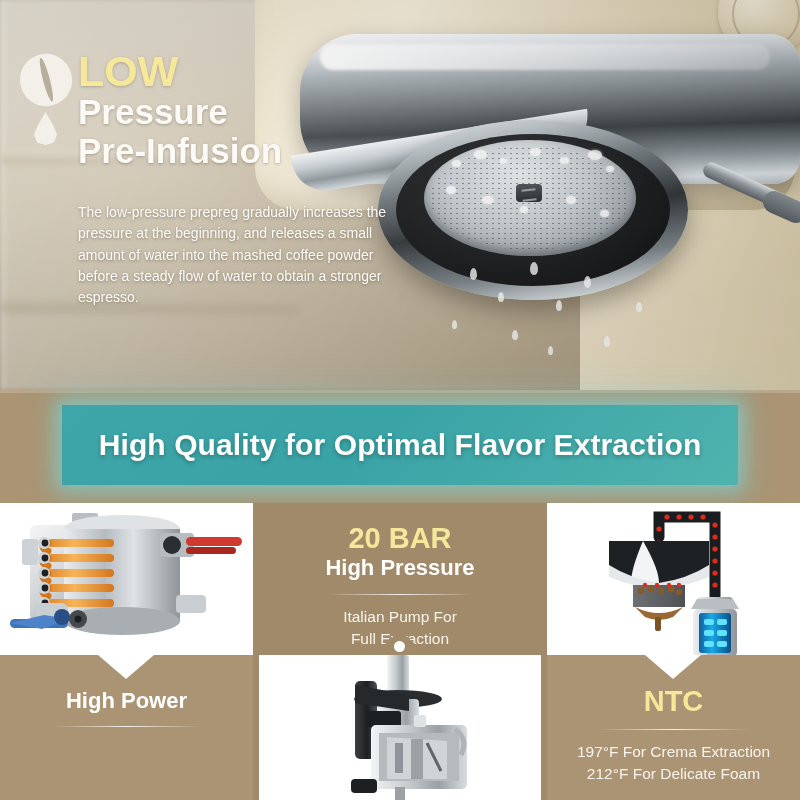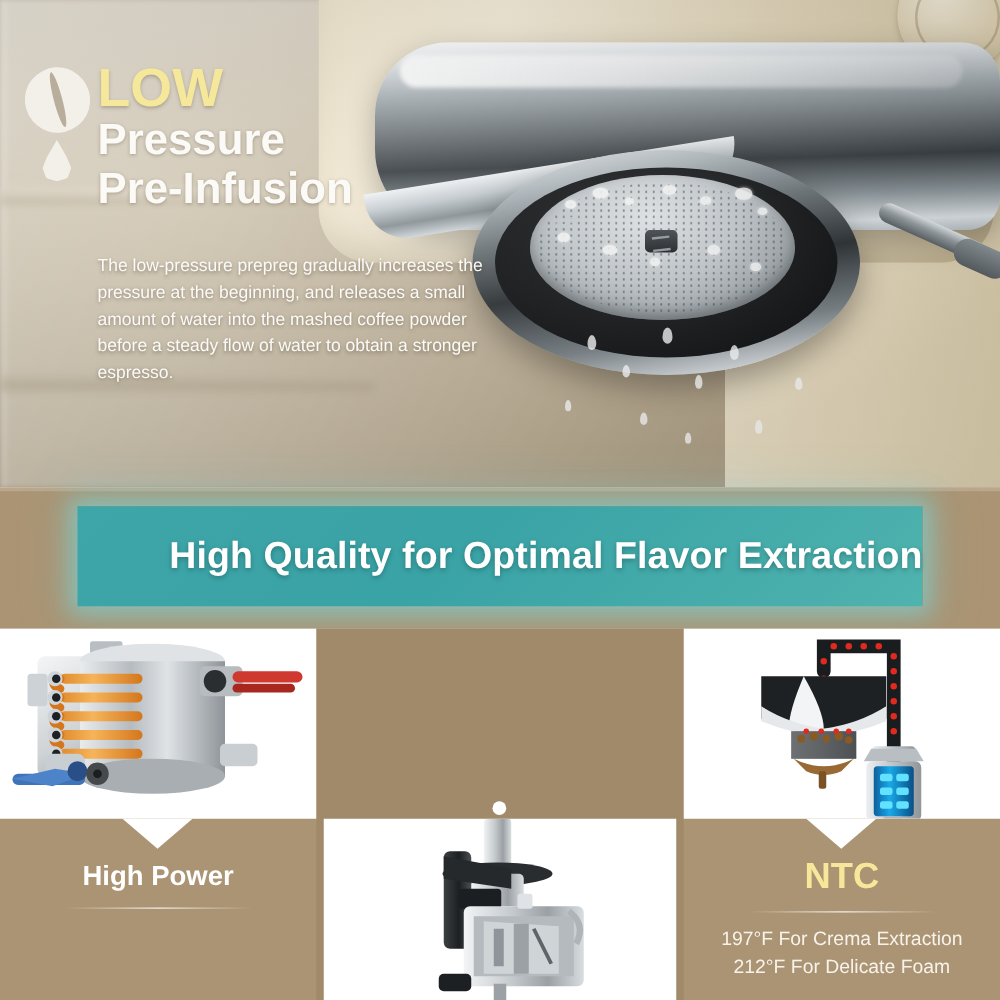--- a/index.html
+++ b/index.html
@@ -104,21 +104,21 @@
         font-size:14px;line-height:1.52;color:#fbfaf8;font-weight:500;
         text-shadow:0 1px 3px rgba(85,72,50,.5);margin-top:20px;}
 
   
   .band{position:absolute;left:0;top:390px;width:800px;height:113px;background:#ab9473;}
   .band-top-edge{position:absolute;left:0;top:390px;width:800px;height:3px;
         background:rgba(255,255,255,.18);}
   .banner{position:absolute;left:62px;top:405px;width:676px;height:80px;
         background:linear-gradient(135deg,#3ea5a8 0%,#3aa3a6 45%,#4fb3ae 100%);
         box-shadow:0 0 16px 6px rgba(120,215,220,.55),0 0 34px 12px rgba(120,215,220,.22);
-        display:flex;align-items:center;justify-content:flex-end;}
+        display:flex;align-items:center;justify-content:center;}
   .banner-txt{font-size:30px;font-weight:bold;color:#ffffff;letter-spacing:.1px;
         text-shadow:0 2px 4px rgba(20,70,72,.45);white-space:nowrap;}
 
   
   .bottom{position:absolute;left:0;top:503px;width:800px;height:297px;background:#ab9473;}
   .col{position:absolute;top:0;height:297px;}
   .col-l{left:0;width:253px;}
   .col-c{left:253px;width:294px;}
   .col-r{left:547px;width:253px;}
   .col-c-bg{position:absolute;left:253px;top:0;width:294px;height:297px;background:#a18a69;}
@@ -287,20 +287,27 @@
         <div class="tri"></div>
           <div class="dot"></div>
       </div>
       <div class="txtblk" style="top:183px;">
         <div class="mid">High Power</div>
         <div class="rule"></div>
       </div>
     </div>
 
     <div class="col col-c">
+      <div class="txtblk" style="top:20px;">
+        <div class="big">20 BAR</div>
+        <div class="mid">High Pressure</div>
+        <div class="rule"></div>
+        <div class="small">Italian Pump For</div>
+        <div class="small">Full Extraction</div>
+      </div>
       <div class="chev chev-up" style="left:119px;top:128px;">
         <div class="tri"></div>
           <div class="dot"></div>
       </div>
     </div>
     <div class="photo ph-c">
       <svg width="282" height="145" viewBox="0 0 282 145">
         <defs>
           <linearGradient id="pst" x1="0" y1="0" x2="1" y2="0">
             <stop offset="0%" stop-color="#f2f4f5"></stop>

